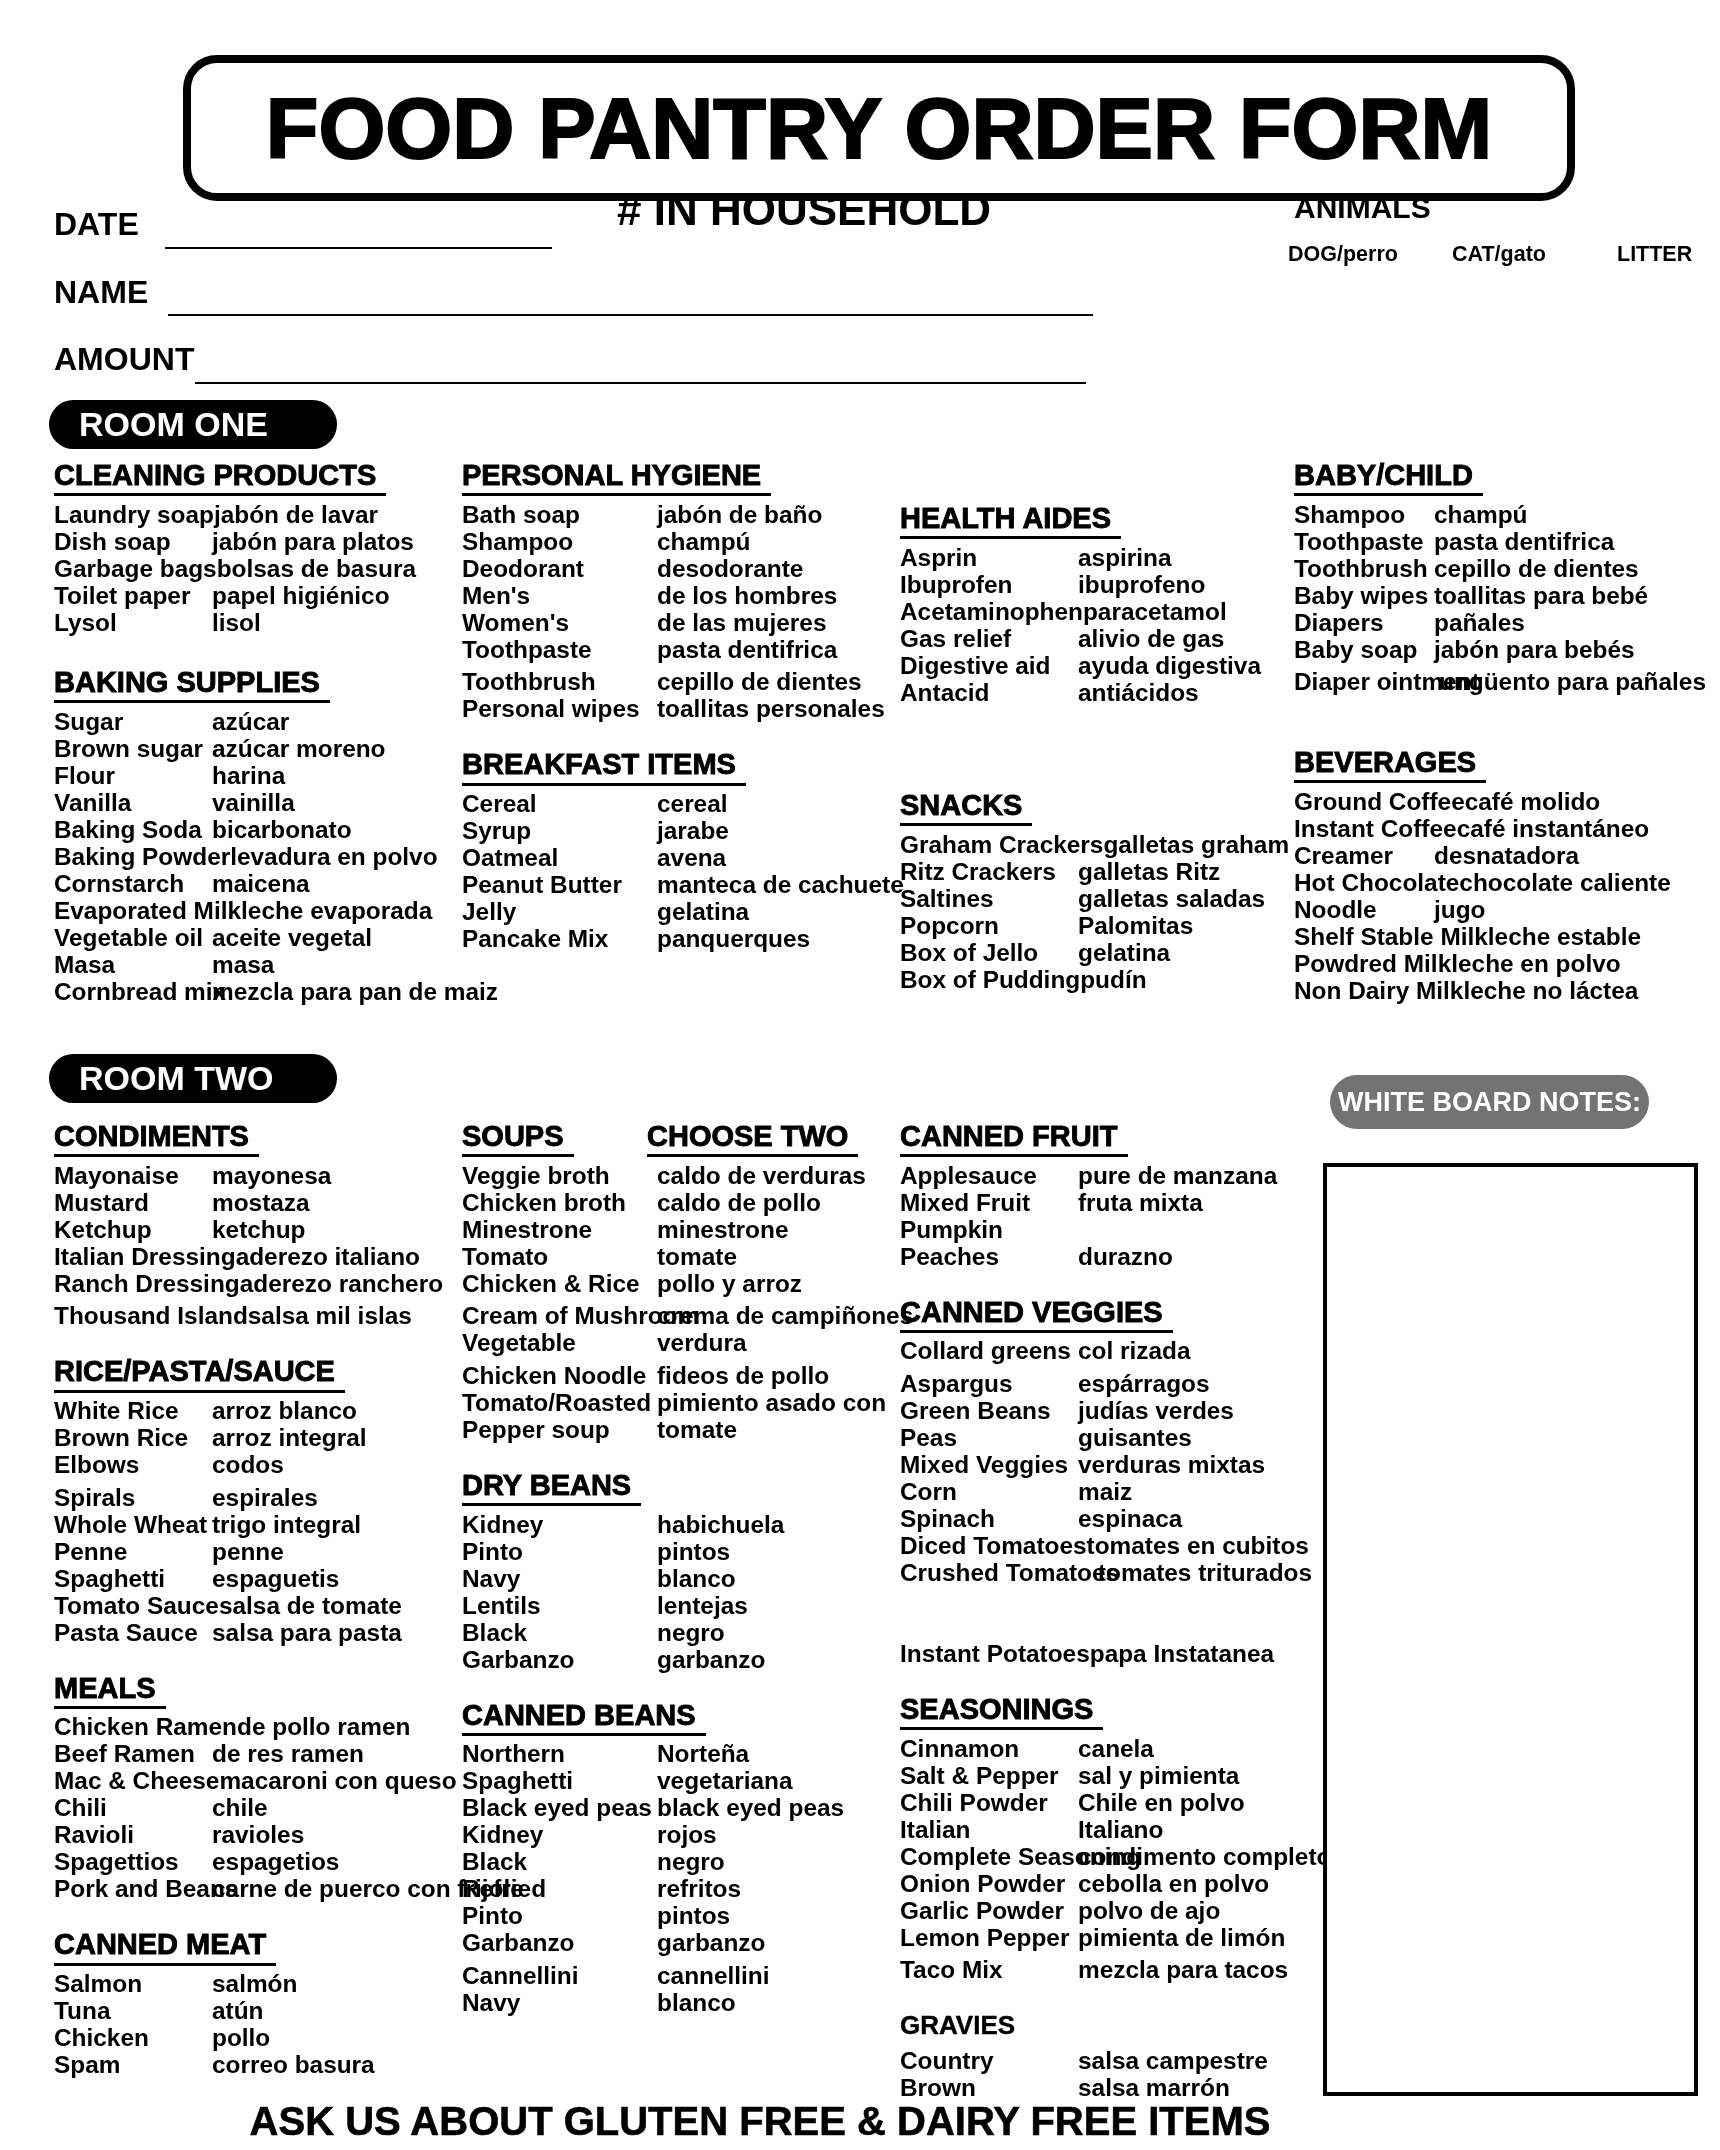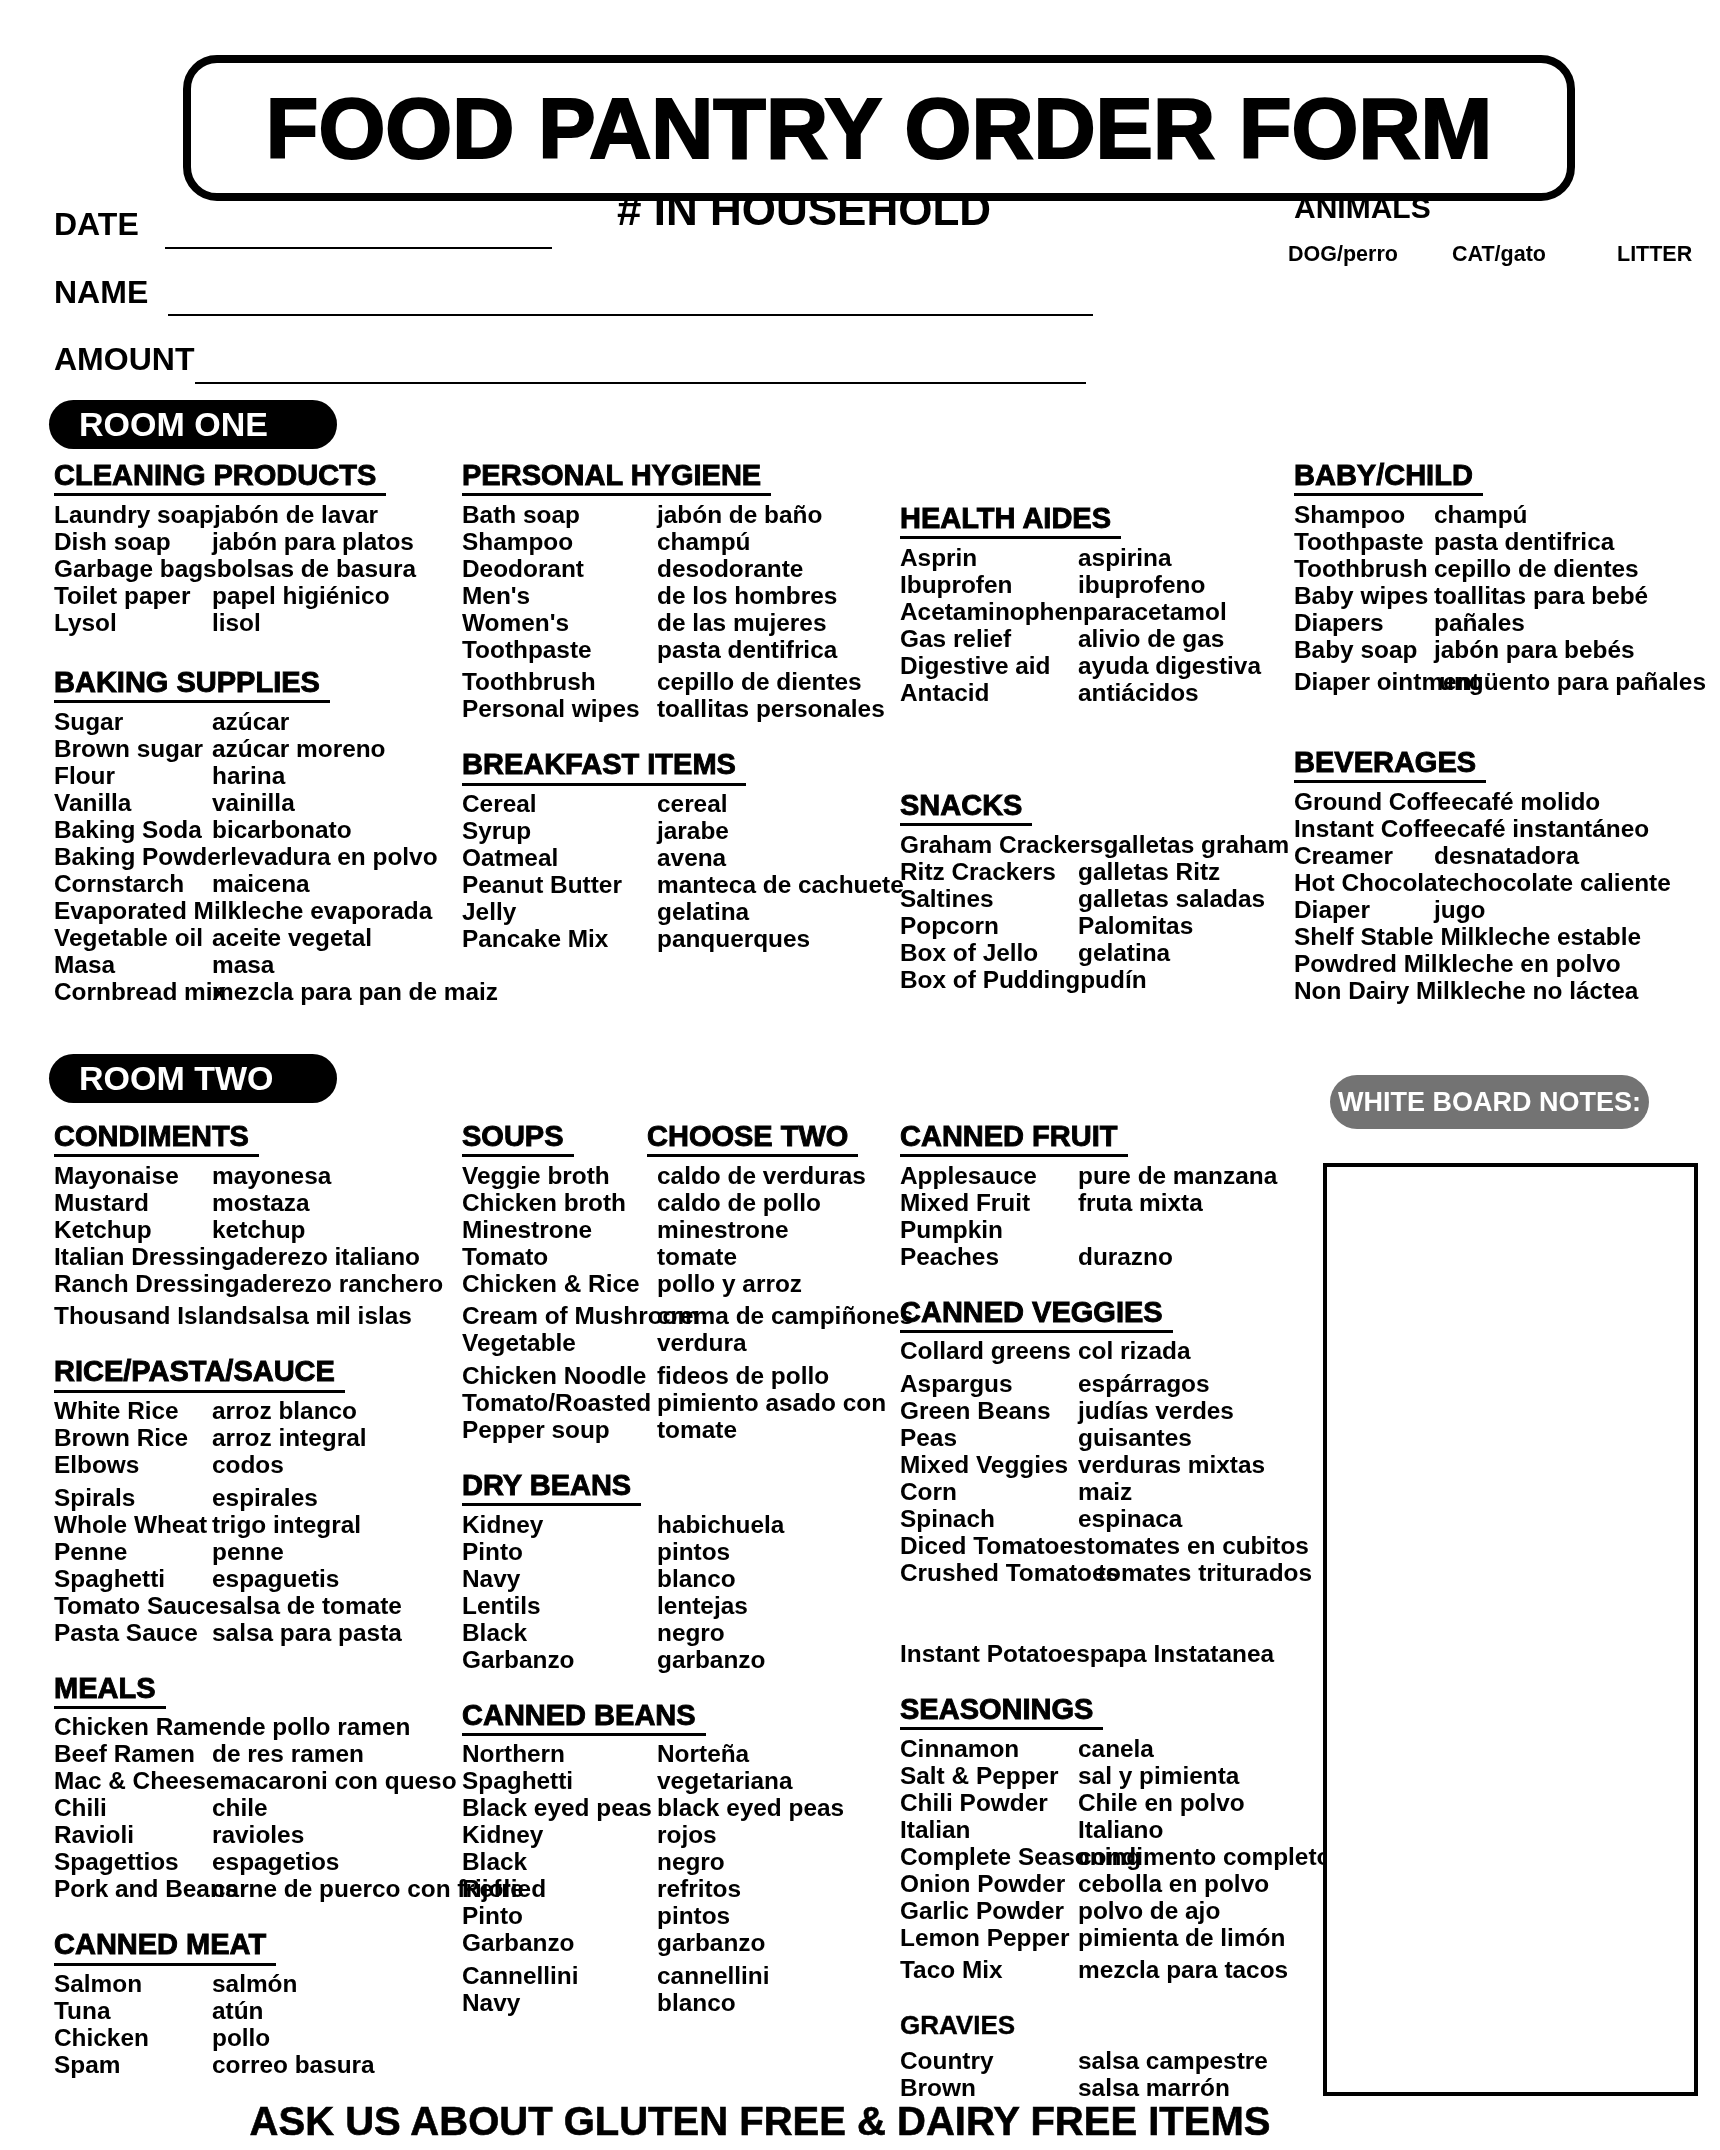--- a/index.html
+++ b/index.html
@@ -333,21 +333,21 @@
           </div>
           <div class="item">
             <span class="en">Creamer</span>
             <span class="es">desnatadora</span>
           </div>
           <div class="item">
             <span class="en">Hot Chocolate</span>
             <span class="es">chocolate caliente</span>
           </div>
           <div class="item">
-            <span class="en">Diaper</span>
+            <span class="en">Noodle</span>
             <span class="es">jugo</span>
           </div>
           <div class="item">
             <span class="en">Shelf Stable Milk</span>
             <span class="es">leche estable</span>
           </div>
           <div class="item">
             <span class="en">Powdred Milk</span>
             <span class="es">leche en polvo</span>
           </div>

